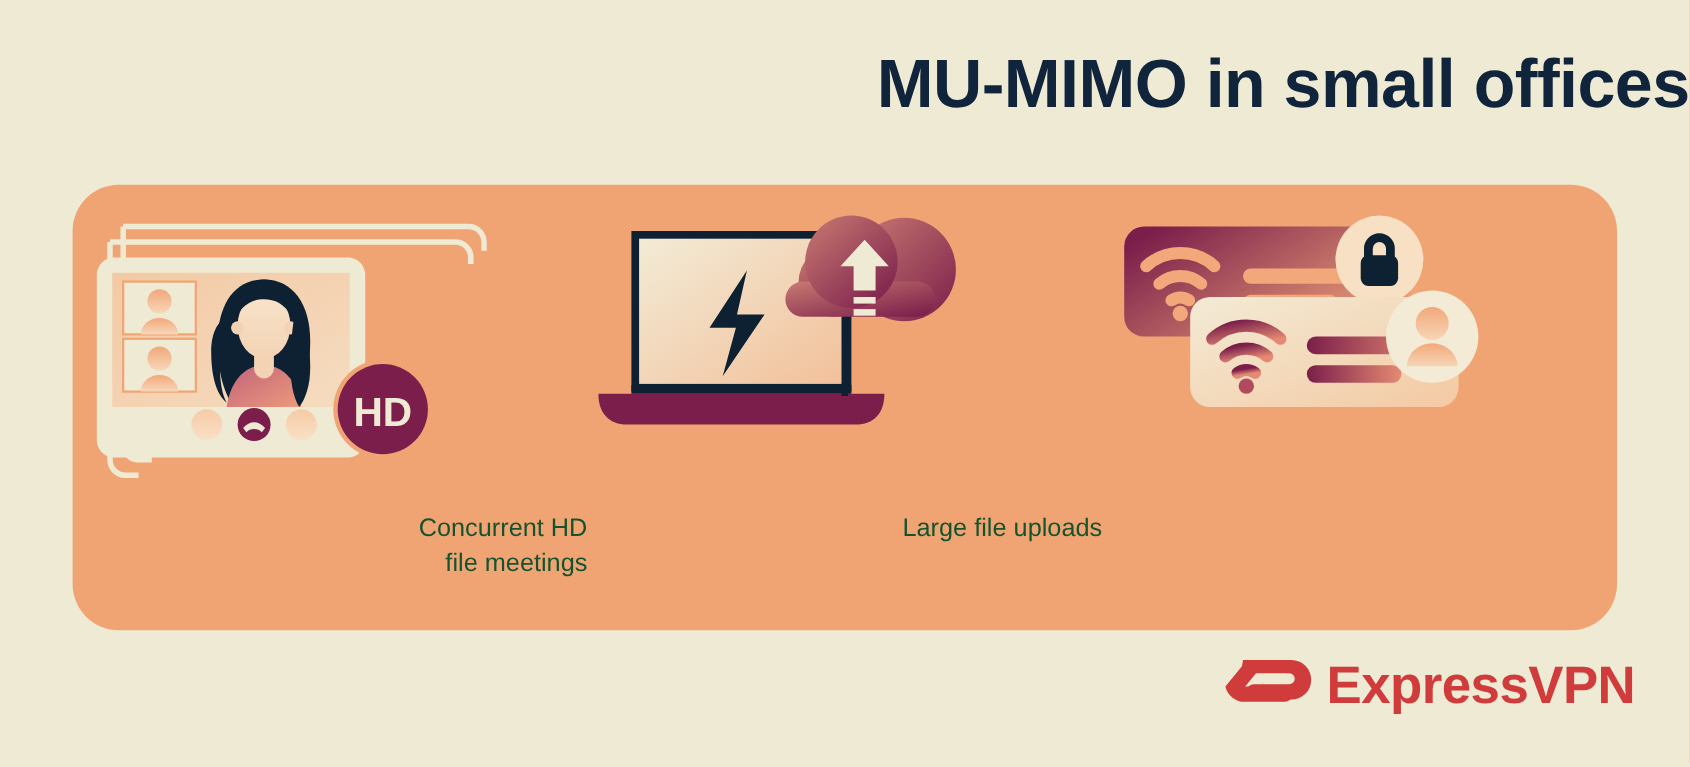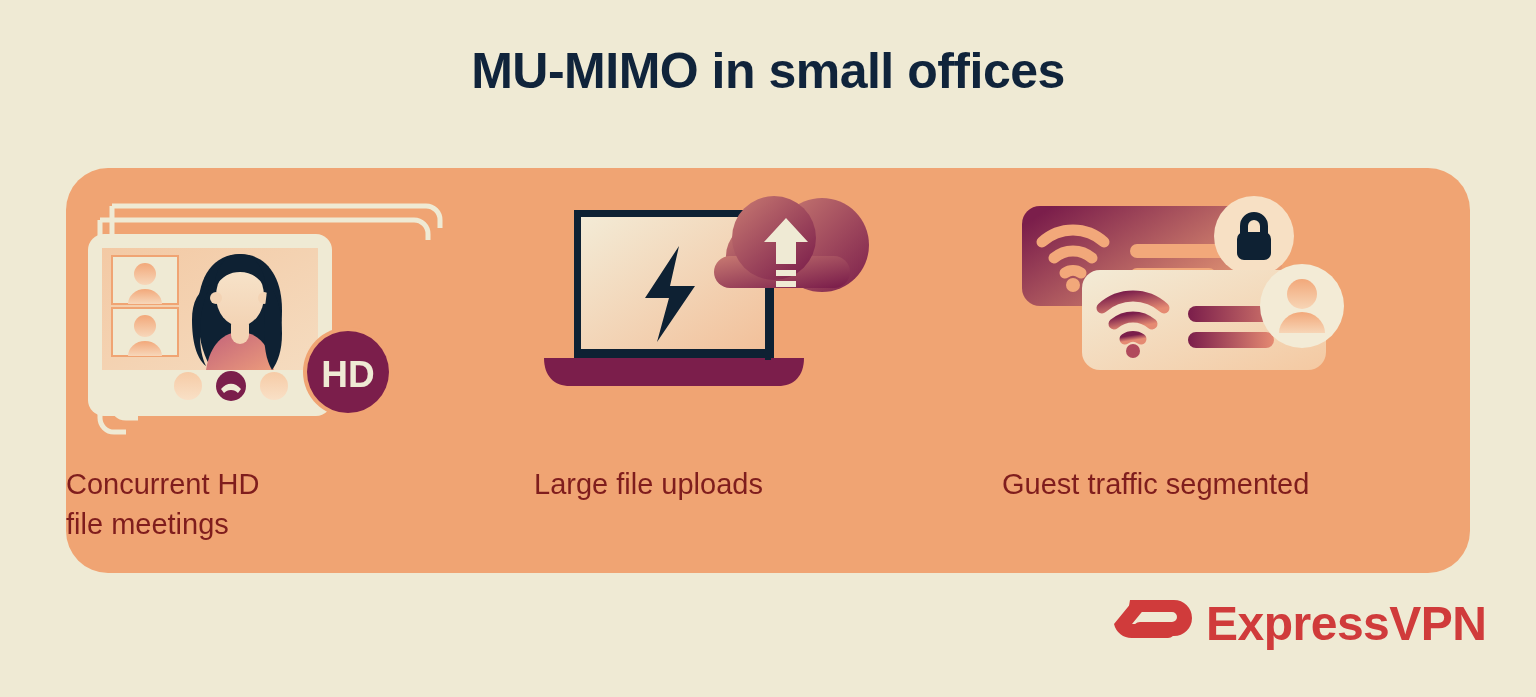--- a/index.html
+++ b/index.html
@@ -18,22 +18,22 @@
     position: relative;
     width: 1536px;
     height: 697px;
     background: #EFEAD4;
   }
   #page-title {
     position: absolute;
     top: 46px;
     left: 0;
     width: 1536px;
-    text-align: center;
-    font-size: 50px;
+    text-align: right;
+    font-size: 62px;
     font-weight: bold;
     color: #10243B;
     letter-spacing: -0.5px;
     line-height: 1;
   }
   #feature-panel {
     position: absolute;
     left: 66px;
     top: 168px;
     width: 1404px;
@@ -54,23 +54,23 @@
     top: 20px;
     left: 0;
     width: 468px;
     height: 270px;
   }
   .feature-caption {
     position: absolute;
     top: 296px;
     left: 0;
     width: 468px;
-    text-align: left;
-    font-size: 29px;
-    color: #7f1d1d;
+    text-align: right;
+    font-size: 23px;
+    color: #14532d;
     line-height: 1.38;
   }
   #brand-logo {
     position: absolute;
     left: 1110px;
     top: 592px;
     width: 330px;
     height: 64px;
   }
   .logo-wordmark {
@@ -271,21 +271,21 @@
 
           <rect x="186" y="118" width="110" height="16" rx="8" fill="url(#barFront)"></rect>
           <rect x="186" y="144" width="86" height="16" rx="8" fill="url(#barFront)"></rect>
 
           <circle cx="300" cy="118" r="42" fill="#F3EBD6"></circle>
           <circle cx="300" cy="106" r="15" fill="url(#avatarGrad)"></circle>
           <path d="M277 145 a23 21 0 0 1 46 0 Z" fill="url(#avatarGrad)"></path>
         </svg>
       </div>
       <div class="feature-caption">
-        <span>Guest traffic segmented</span><br>
+        <br>
       </div>
     </div>
   </div>
 
   <div id="brand-logo">
     <svg width="92" height="60" viewBox="0 0 92 60" xmlns="http://www.w3.org/2000/svg" style="position:absolute;left:0;top:2px;">
       <path d="M20 6 H64 a18 18 0 0 1 0 36 H30 a7 7 0 0 1 0-14 H62 a5 5 0 0 0 0-10 H18 Z" fill="#D03B3B"></path>
       <path d="M4 30 L22 8 H40 L22 30 H58 a7 7 0 0 1 0 14 H22 a18 18 0 0 1-18-14 Z" fill="#D03B3B"></path>
     </svg>
     <div class="logo-wordmark">ExpressVPN</div>

